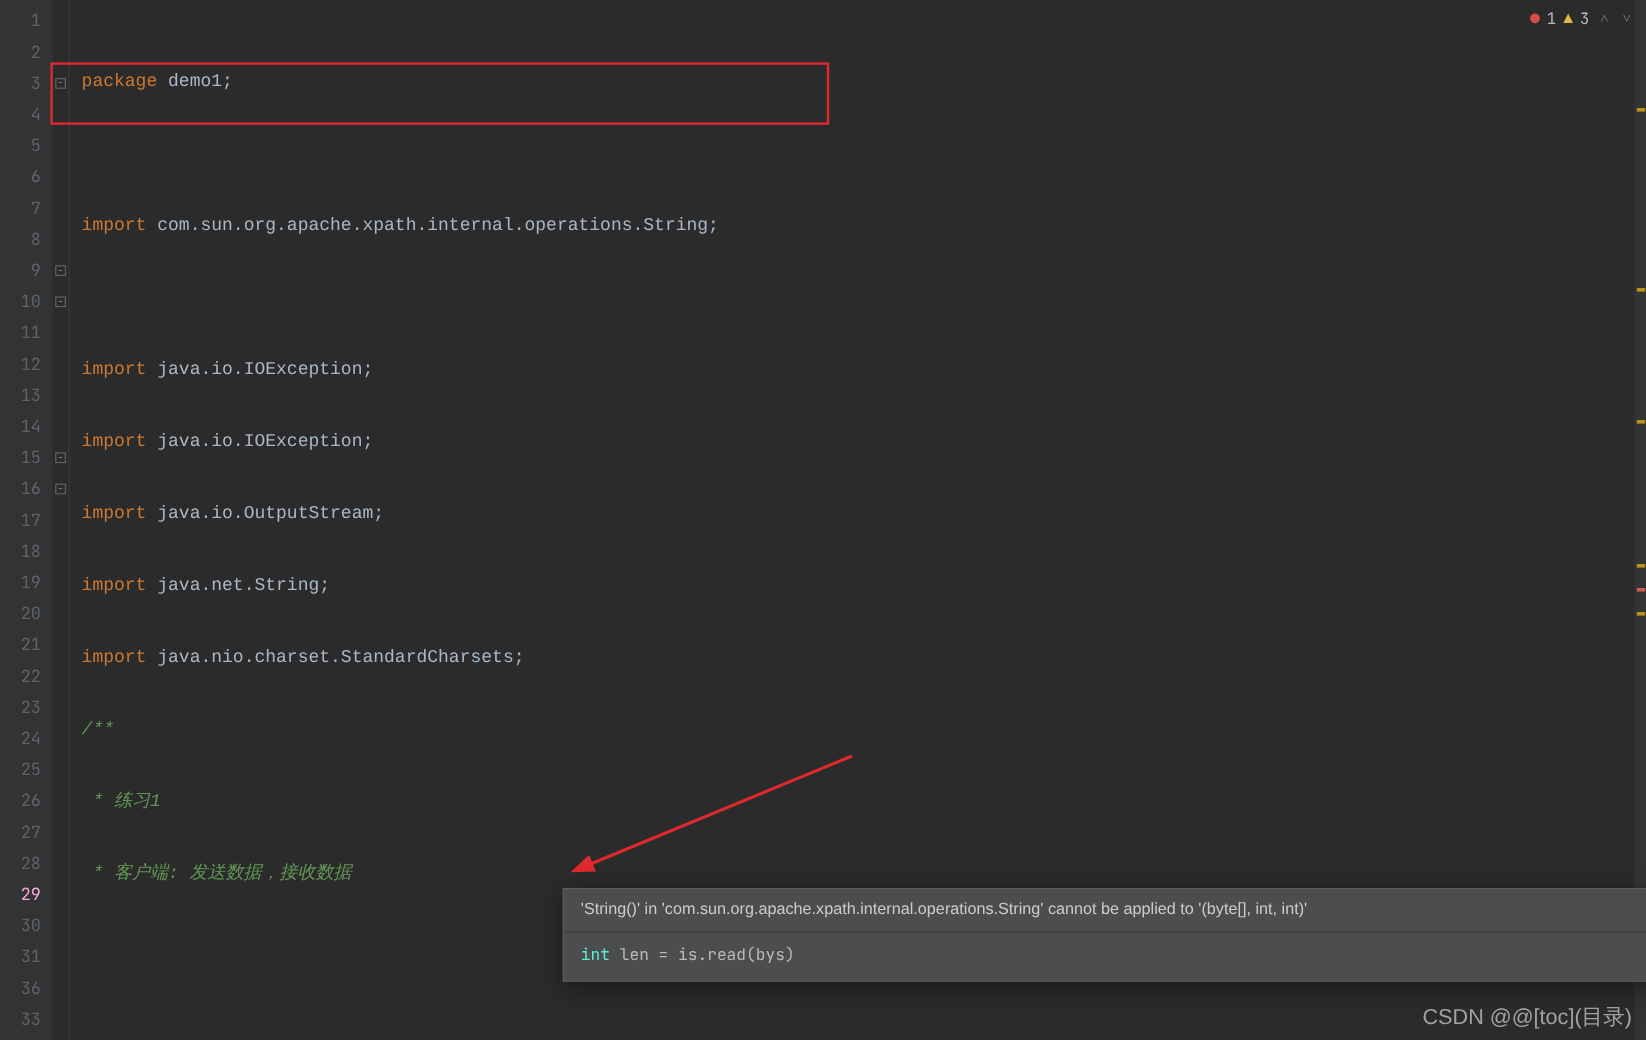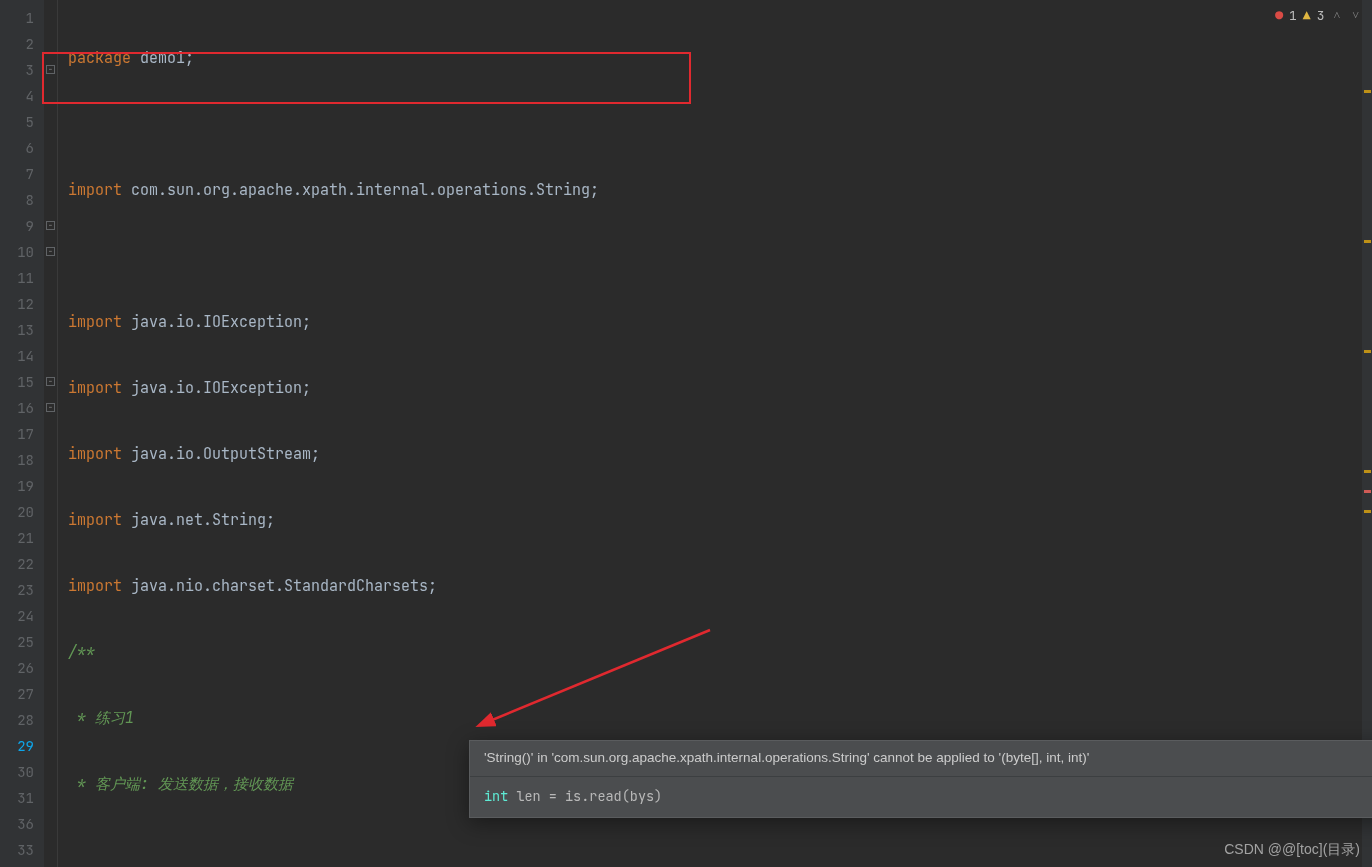--- a/index.html
+++ b/index.html
@@ -25,21 +25,21 @@
     padding-top: 5px;
     flex-shrink: 0;
     user-select: none;
   }
   .gutter .ln {
     height: 26px;
     line-height: 26px;
     padding-right: 10px;
     font-size: 14px;
   }
-  .gutter .ln.current { color: #0ea5e9; }
+  .gutter .ln.current { color: #f9a8d4; }
   .fold-col {
     width: 14px;
     background: #2b2b2b;
     border-right: 1px solid #3a3a3a;
     padding-top: 5px;
     flex-shrink: 0;
   }
   .fold-col .fc { height: 26px; position: relative; }
   .fold-col .fc .mark {
     position: absolute;
@@ -47,23 +47,24 @@
     width: 9px; height: 9px;
     border: 1px solid #606366;
     background: #2b2b2b;
     font-size: 9px;
     line-height: 7px;
     text-align: center;
     color: #808080;
   }
   .code {
     flex: 1;
-    padding-top: 5px;
+    padding-top: 22px;
     position: relative;
     white-space: pre;
+    font-family: Liberation Mono, monospace;
   }
   .code .line {
     height: 26px;
     line-height: 26px;
     padding-left: 10px;
     position: relative;
   }
   .redbox {
     position: absolute;
     left: 42px; top: 52px;
@@ -123,21 +124,21 @@
     align-items: center;
     font-family: "JetBrains Mono", Consolas, monospace;
     color:#b8b8b8;
   }
   .tooltip .row2 .mono-kw { color:#5eead4;}
   
   .watermark {
     position: absolute;
     right: 12px; bottom: 8px;
     color: #c0c0c0;
-    font-size: 14px;
+    font-size: 18px;
     font-family: -apple-system,"Segoe UI", sans-serif;
     opacity:0.8;
   }
 </style>
 </head>
 <body>
 
 <div class="editor">
   <div class="gutter">
     <div class="ln">1</div>

